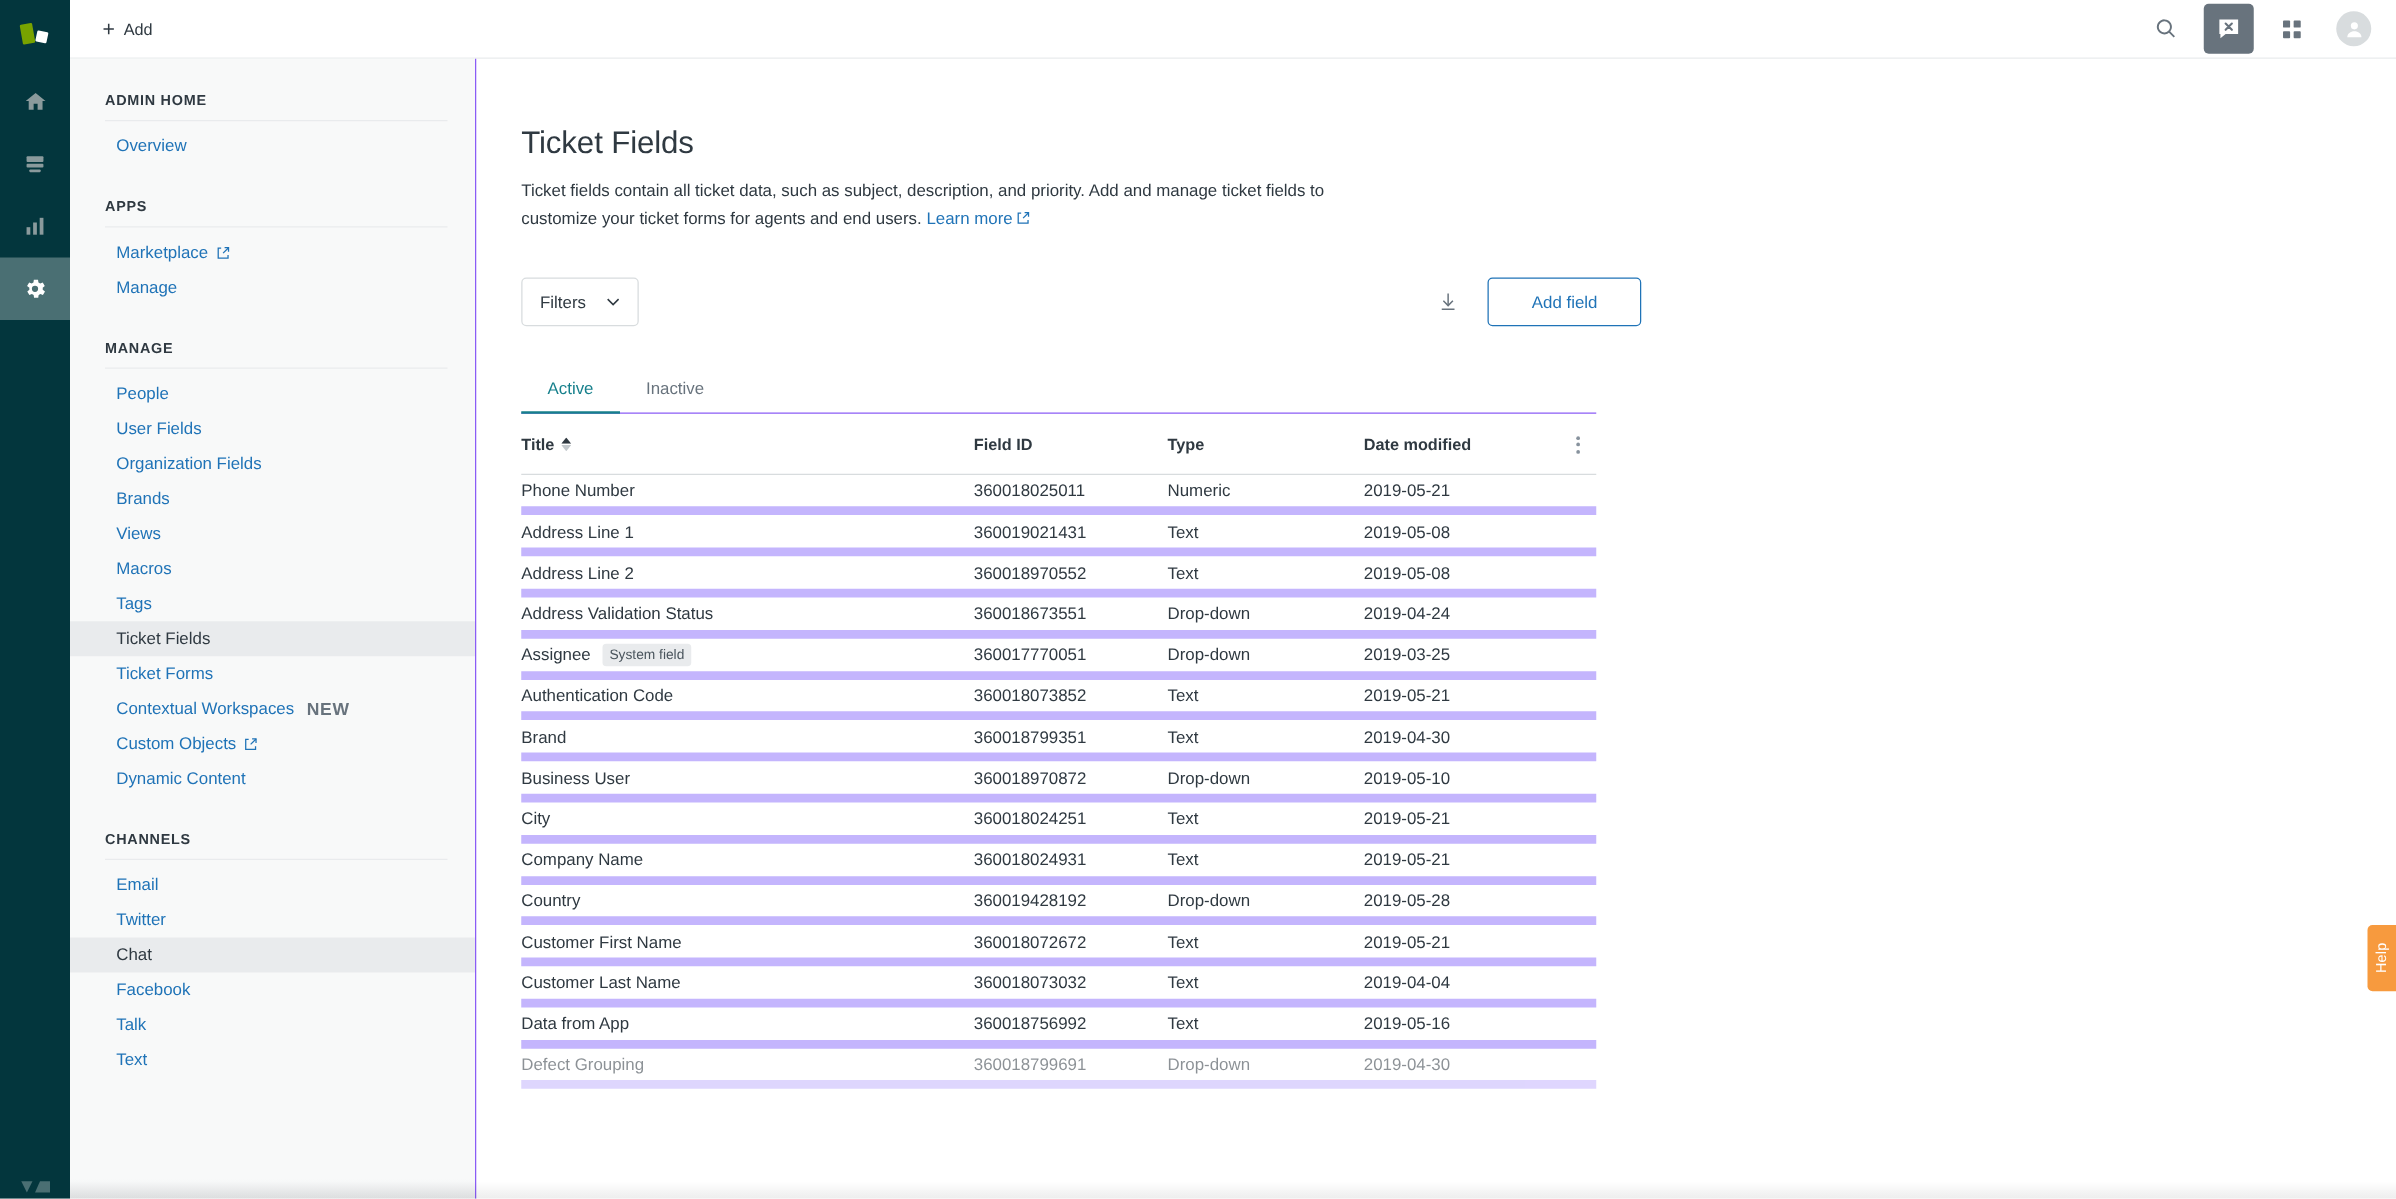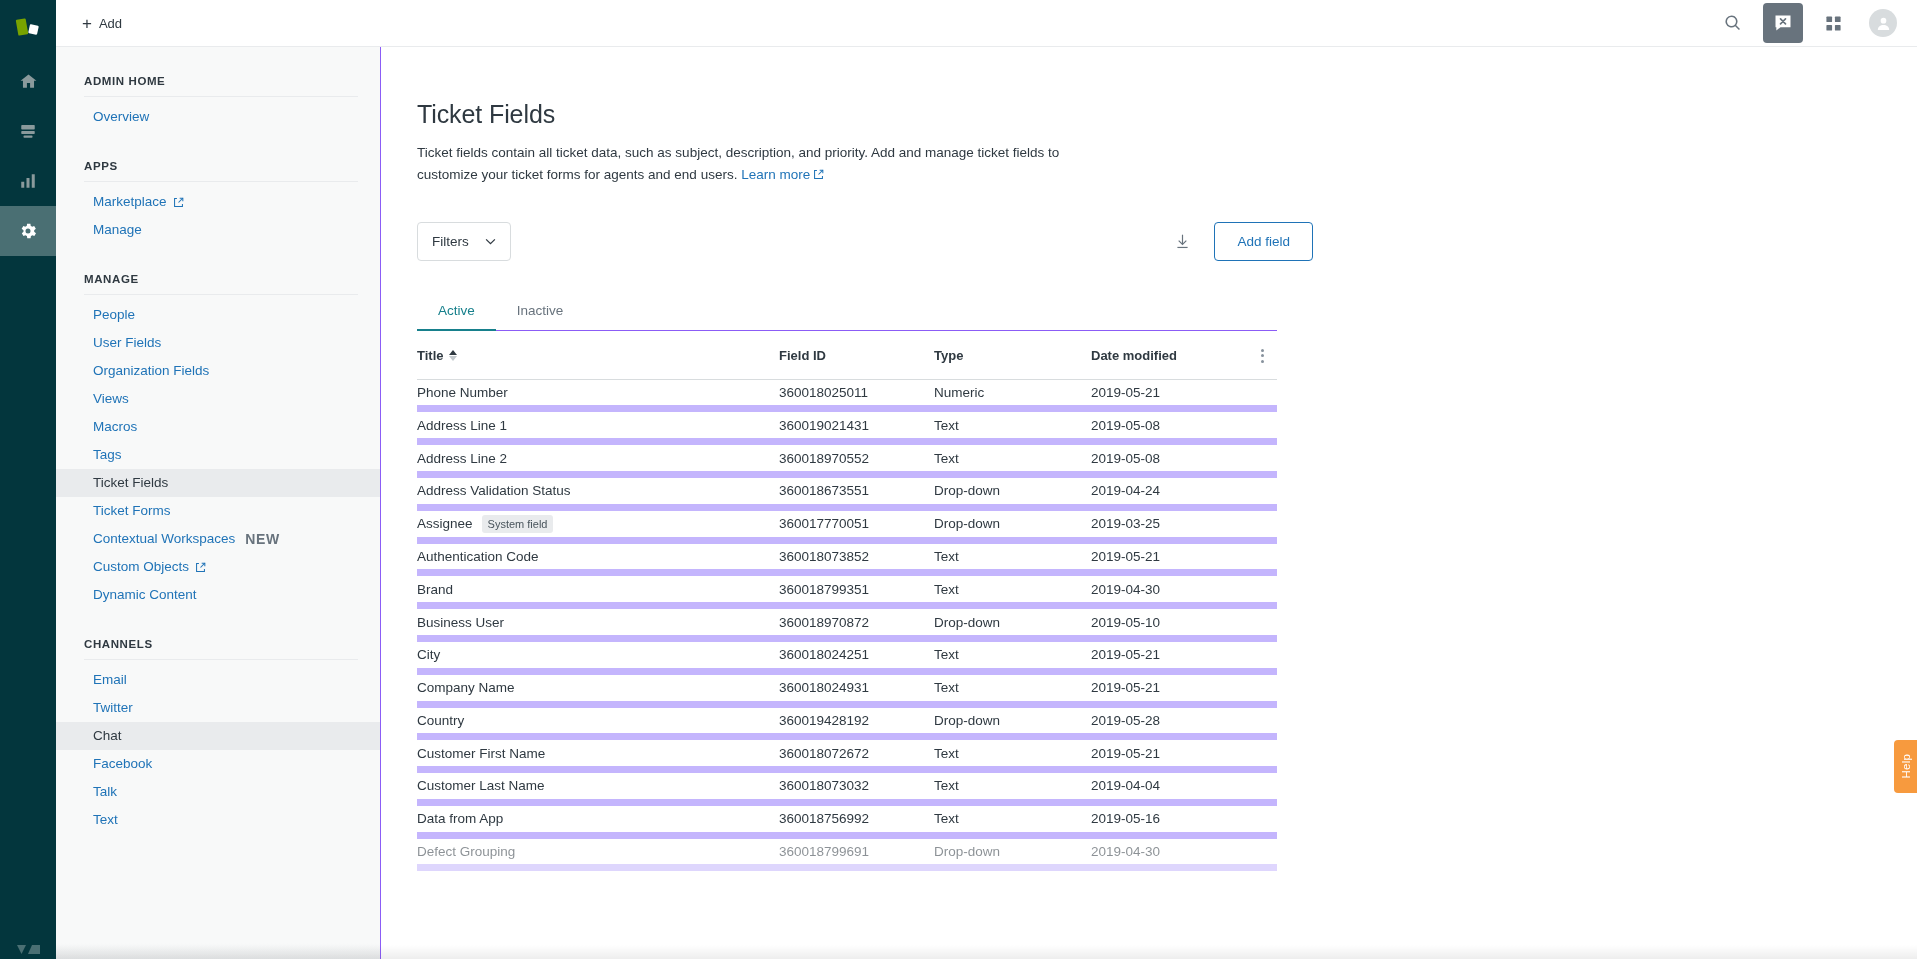--- a/index.html
+++ b/index.html
@@ -125,21 +125,21 @@
     background:#fff; font-size:13.5px; color:#2f3941; cursor:pointer;
     display:flex; align-items:center; gap:16px; font-family:inherit;
   }
   .filters-btn .chev { display:flex; }
   .filters-btn .chev svg { fill:none; stroke:#2f3941; stroke-width:1.4; }
   .toolbar-spacer { flex:1; }
   .dl-icon { width:26px; height:26px; display:flex; align-items:center;
     justify-content:center; cursor:pointer; margin-right:4px; }
   .dl-icon svg { fill:none; stroke:#68737d; stroke-width:1.4; }
   .add-field-btn {
-    height:39px; padding:0 22px; border:1px solid #1f73b7; border-radius:4px;
+    height:39px; padding:0 34px; border:1px solid #1f73b7; border-radius:4px;
     background:#fff; color:#1f73b7; font-size:13.5px; cursor:pointer;
     font-family:inherit; white-space:nowrap;
   }
 
   
   .tabs {
     margin-top:33px; display:flex; gap:0;
     border-bottom:1px solid #8b5cf6; width:860px;
   }
   .tab {
@@ -312,20 +312,23 @@
             <div class="nav-rule"></div>
             <div class="nav-list">
               <div class="nav-item">
                 <span>People</span>
               </div>
               <div class="nav-item">
                 <span>User Fields</span>
               </div>
               <div class="nav-item">
                 <span>Organization Fields</span>
+              </div>
+              <div class="nav-item">
+                <span>Brands</span>
               </div>
               <div class="nav-item">
                 <span>Views</span>
               </div>
               <div class="nav-item">
                 <span>Macros</span>
               </div>
               <div class="nav-item">
                 <span>Tags</span>
               </div>

